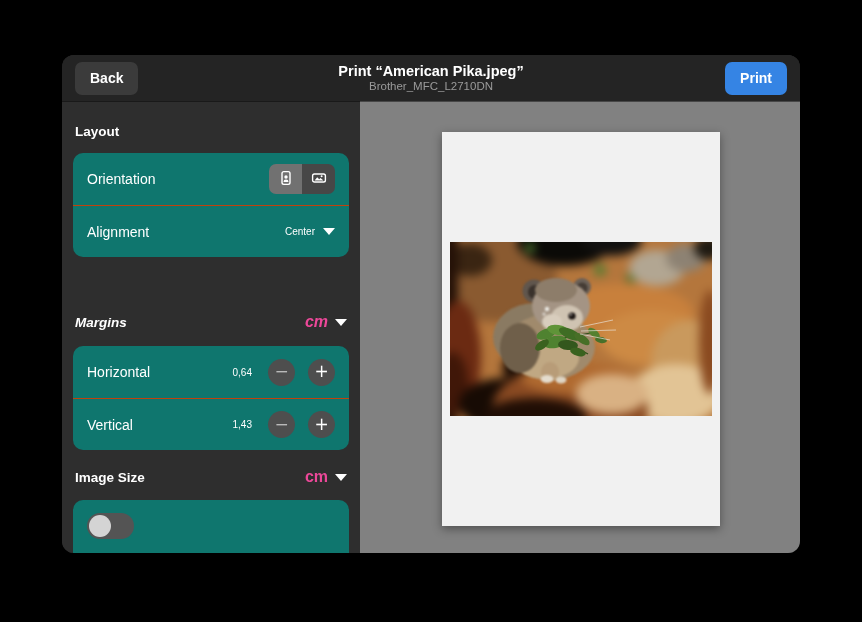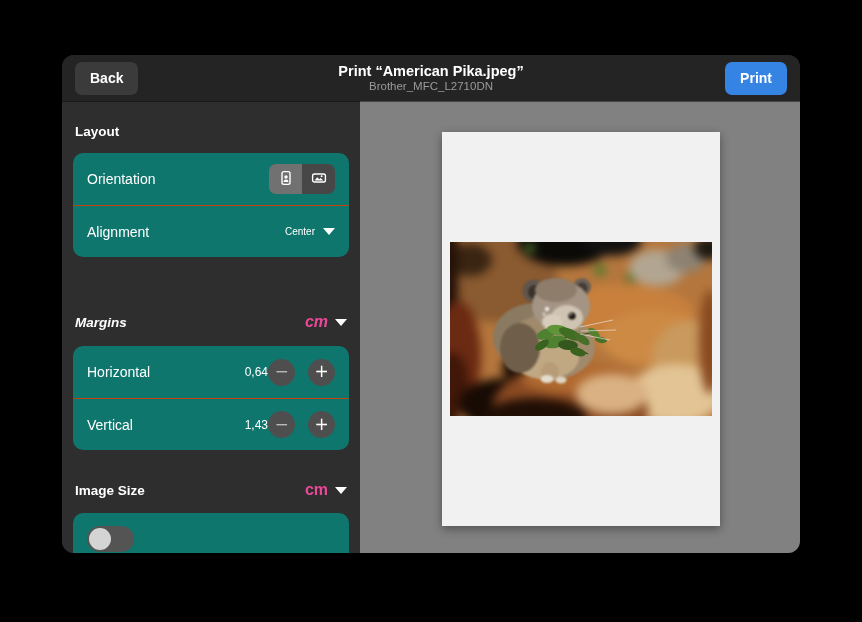--- a/index.html
+++ b/index.html
@@ -37,35 +37,35 @@
          border-top:7px solid #ffffff; }
   .card { background:#0f766e; border-radius:10px; overflow:hidden; }
   .row { height:52px; display:flex; align-items:center; padding:0 14px; }
   .row + .row { border-top:1px solid #c2410c; }
   .row .label { color:#fff; font-size:14px; flex:1 1 auto; }
 
   #layout-head { margin-top:22px; }
   #layout-card { margin-top:14px; }
   #margins-head { margin-top:57px;font-style:italic; }
   #margins-card { margin-top:16px; }
-  #imagesize-head { margin-top:32px; }
+  #imagesize-head { margin-top:19px; }
   #imagesize-card { margin-top:15px; height:120px; }
 
   
   .seg { display:flex; border-radius:7px; overflow:hidden; height:30px; cursor:pointer; }
   .seg-btn { width:33px; height:30px; background:#474747; border:none; display:flex;
              align-items:center; justify-content:center; cursor:pointer; padding:0; }
   .seg-btn.selected { background:#717171; }
 
   
   .drop { display:flex; align-items:center; gap:8px; cursor:pointer; }
   .drop .val { color:#fff; font-size:10px; }
 
   
-  .spin-val { color:#fff; font-size:12px; }
+  .spin-val { color:#fff; font-size:10px; margin-right:16px; }
   .round-btn { width:27px; height:27px; border-radius:50%; background:#4e4e4e; border:none;
                color:#fff; font-size:17px; line-height:1; display:flex; align-items:center;
                justify-content:center; cursor:pointer; padding:0 0 1px 0;
                font-family:"DejaVu Sans",sans-serif; }
   .round-btn.minus { color:#b9b9b9; margin-right:13px; }
 
   
   .switch { width:47px; height:26px; border-radius:13px; background:#545454;
             position:relative; cursor:pointer; flex:0 0 auto; }
   .switch .knob { position:absolute; top:2px; left:2px; width:22px; height:22px;

